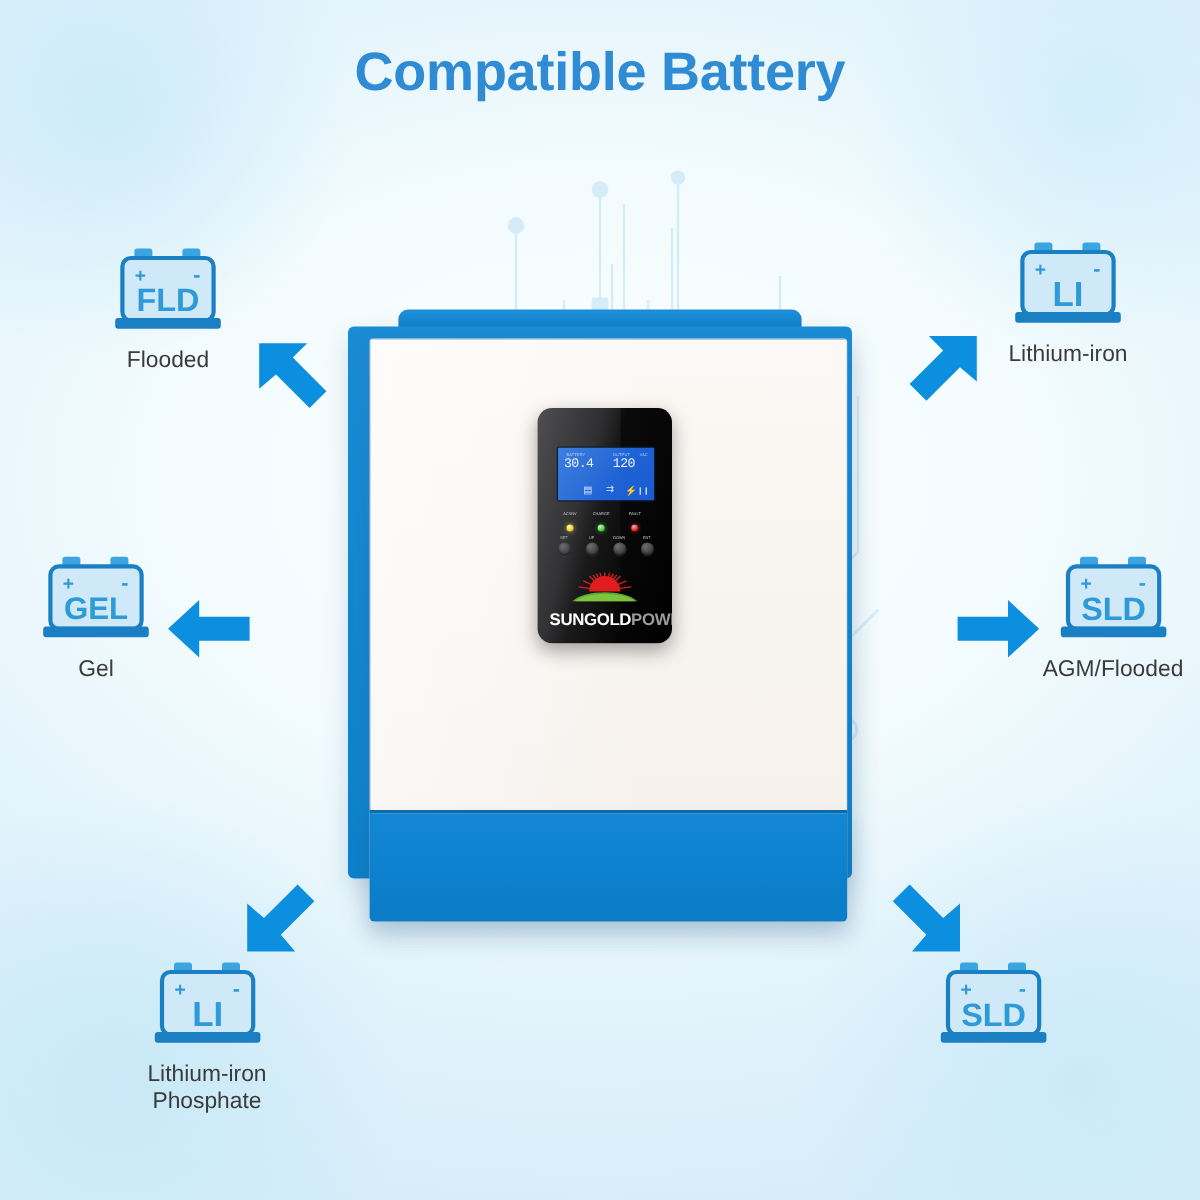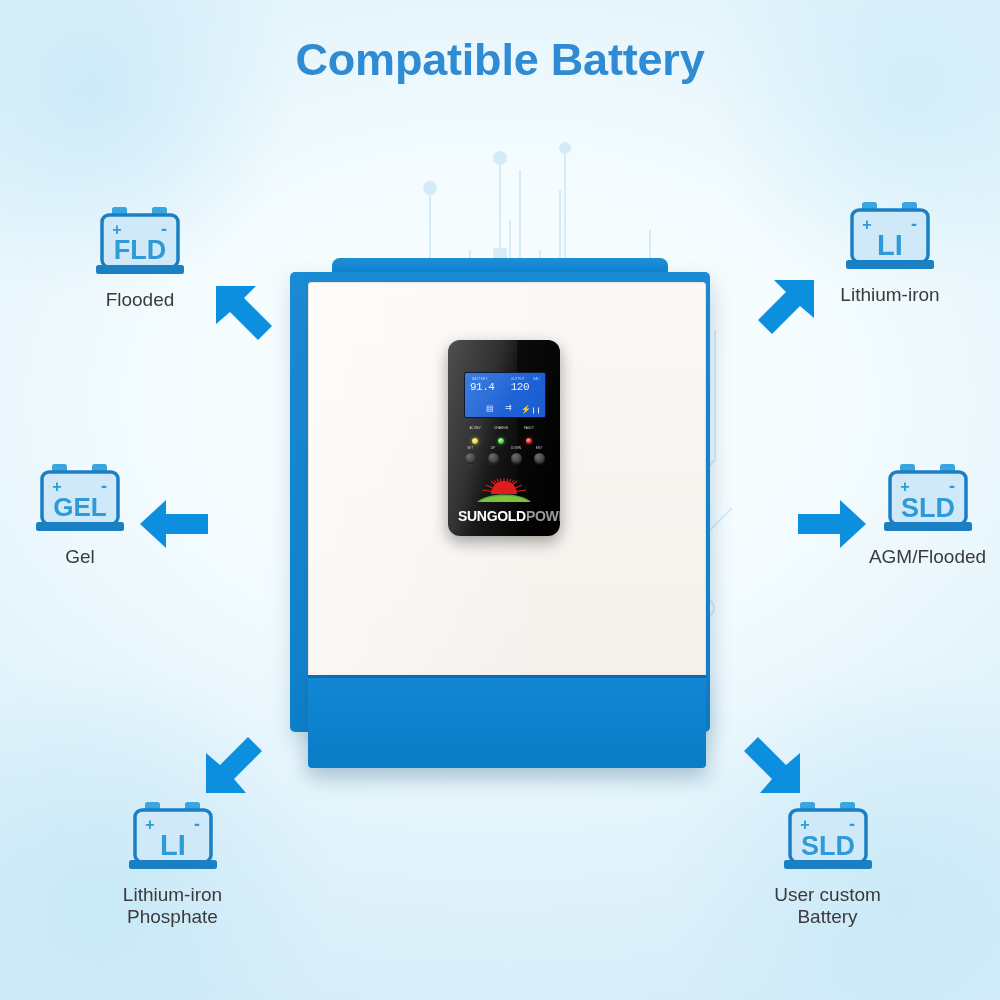--- a/index.html
+++ b/index.html
@@ -287,21 +287,21 @@
     <div id="inv-bottom-band"></div>
   </div>
 
   <div id="panel">
     <div id="panel-gloss"></div>
 
     <div id="lcd">
       <span class="lcd-lbl" id="lcd-left-lbl">BATTERY</span>
       <span class="lcd-lbl" id="lcd-right-lbl">OUTPUT</span>
       <span class="lcd-lbl" id="lcd-right-lbl2">VAC</span>
-      <span class="lcd-num" id="lcd-left-num">91.4</span>
+      <span class="lcd-num" id="lcd-left-num">30.4</span>
       <span class="lcd-num" id="lcd-right-num">120</span>
       <span class="lcd-gly" id="lcd-g1">▤</span>
       <span class="lcd-gly" id="lcd-g2">⇉</span>
       <span class="lcd-gly" id="lcd-g3">⚡</span>
       <span class="lcd-gly" id="lcd-g4">❙❙</span>
     </div>
 
     <div class="led-row">
       <div class="led-item" id="led-acinv">
         <span class="led-cap">AC/INV</span>
@@ -431,21 +431,20 @@
   <div class="batt-node" style="left:745px; top:800px; width:165px;">
     <svg class="batt-icon" width="104" height="76" viewBox="0 0 104 76">
       <rect x="24" y="2" width="15" height="11" rx="2.5" fill="#3aa5e0"></rect>
       <rect x="64" y="2" width="15" height="11" rx="2.5" fill="#3aa5e0"></rect>
       <rect x="14" y="10" width="76" height="52" rx="7" fill="#cfe9f8" stroke="#1b7fc4" stroke-width="3.5"></rect>
       <rect x="8" y="60" width="88" height="9" rx="2.5" fill="#1b7fc4"></rect>
       <text x="29" y="30" font-family="Liberation Sans, sans-serif" font-size="16" font-weight="bold" fill="#2e9ad8" text-anchor="middle">+</text>
       <text x="76" y="30" font-family="Liberation Sans, sans-serif" font-size="18" font-weight="bold" fill="#2e9ad8" text-anchor="middle">-</text>
       <text x="52" y="55" font-family="Liberation Sans, sans-serif" font-size="27" font-weight="bold" fill="#2e9ad8" text-anchor="middle">SLD</text>
     </svg>
-    <div class="batt-label">User custom<br>Battery</div>
   </div>
 
   <svg class="arrow" style="left:210px; top:278px;" width="80" height="75" viewBox="0 0 80 75">
     <path d="M6 8 L46 8 L34 20 L62 48 L48 62 L20 34 L6 46 Z" fill="#0d8fe0"></path>
   </svg>
 
   <svg class="arrow" style="left:740px; top:272px;" width="80" height="75" viewBox="0 0 80 75">
     <path d="M74 8 L34 8 L46 20 L18 48 L32 62 L60 34 L74 46 Z" fill="#0d8fe0"></path>
   </svg>
 

